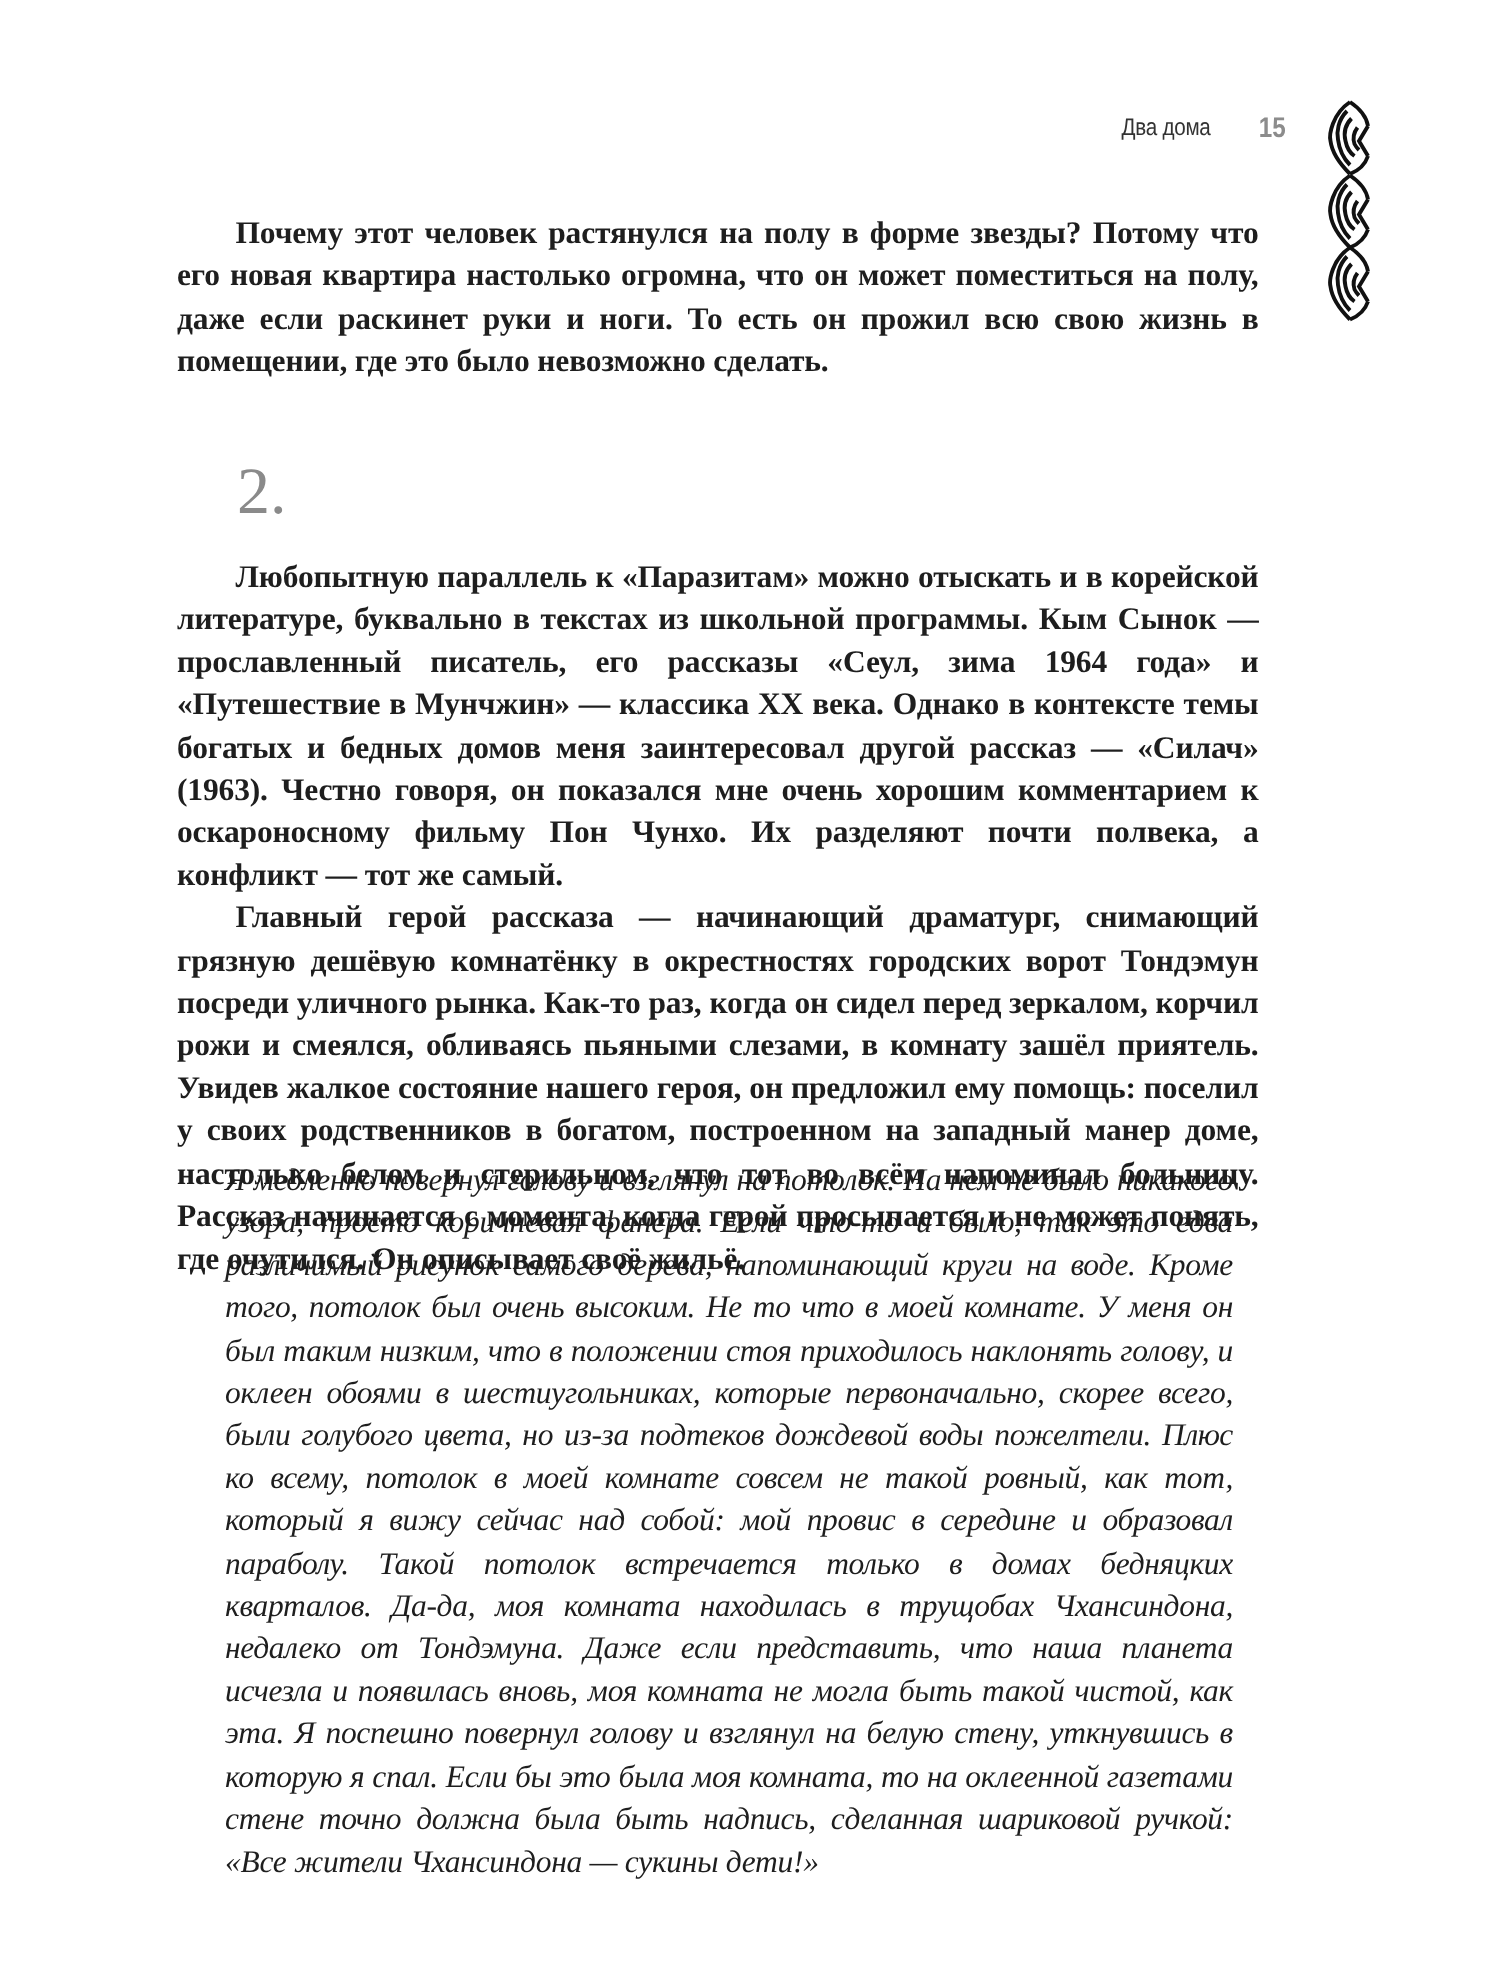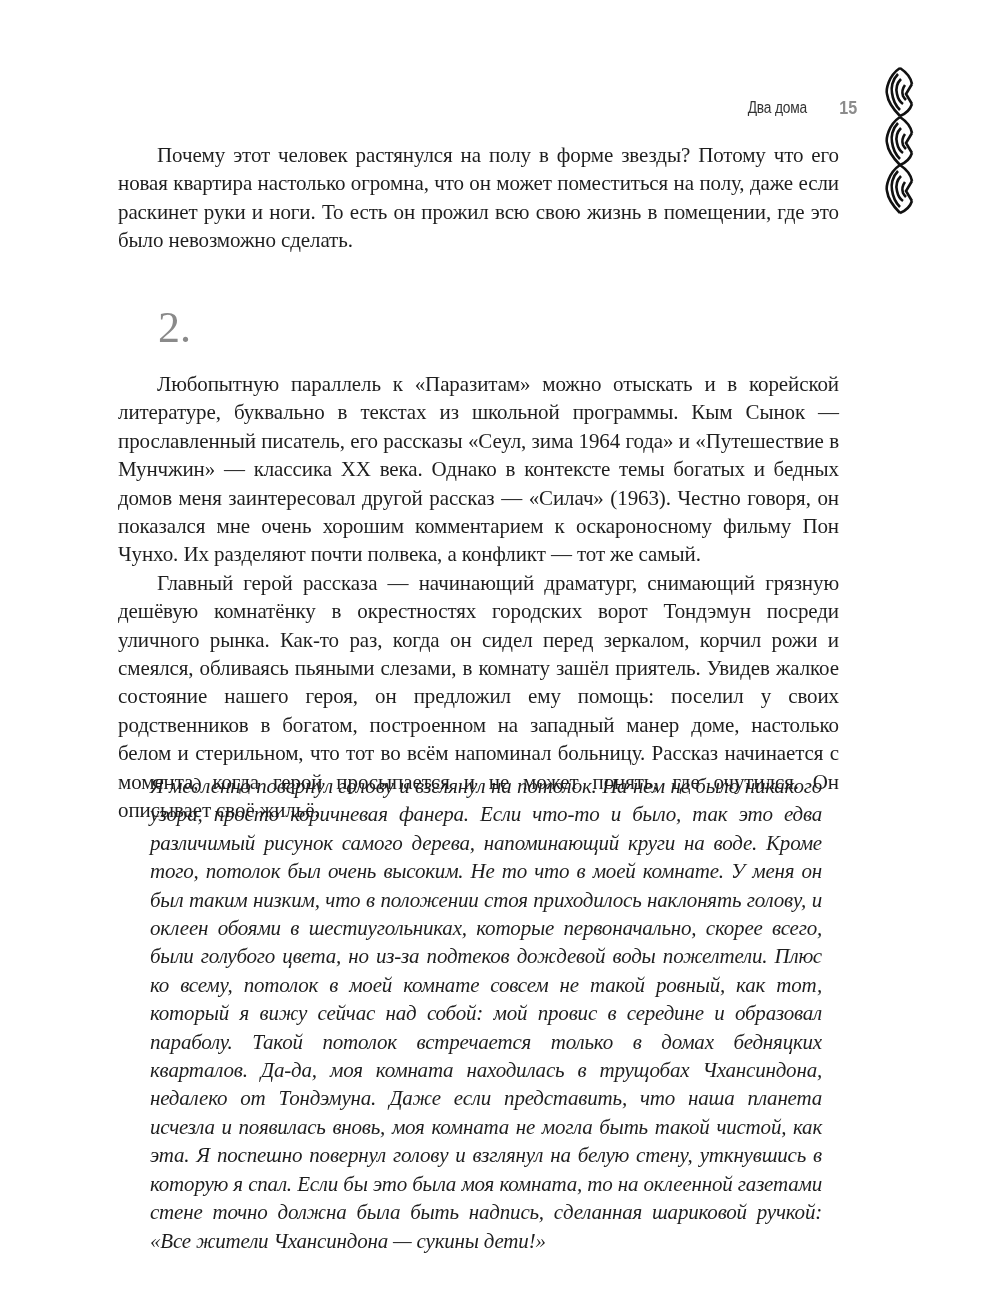--- a/index.html
+++ b/index.html
@@ -1,22 +1,22 @@
 <!DOCTYPE html>
 <html><head>
   <meta charset="utf-8">
   <style>
     html, body { margin: 0; padding: 0; background: #ffffff; }
     body { width: 1000px; height: 1312px; position: relative; overflow: hidden; font-family: "Liberation Serif", serif; color: #1e1e1e; }
-    .running-head { position: absolute; top: 98px; left: 700px; width: 160px; height: 24px; }
+    .running-head { position: absolute; top: 76px; left: 700px; width: 160px; height: 24px; }
     .section-name { position: absolute; right: 53px; top: 1px; font-family: "Liberation Sans", sans-serif; font-size: 16px; color: #333; transform: scaleX(0.86); transform-origin: right center; letter-spacing: -0.2px; }
     .page-number { position: absolute; right: 3px; top: -1px; font-family: "Liberation Sans", sans-serif; font-weight: bold; font-size: 19px; color: #8c8c8c; transform: scaleX(0.85); transform-origin: right center; }
     .ornament { position: absolute; left: 884px; top: 66px; width: 30px; height: 150px; }
     .body-text { position: absolute; left: 118px; width: 721px; font-size: 21px; line-height: 28.4px; text-align: justify; letter-spacing: -0.1px; }
-    .body-text p { margin: 0; text-indent: 39px; }
+    .body-text p { margin: 0; text-indent: 39px; font-weight: bold; }
     #p-intro { top: 141px; }
     .section-number { position: absolute; left: 158px; top: 302px; font-size: 44px; color: #8a8a8a; font-family: "Liberation Serif", serif; }
     #p-section2 { top: 370px; }
     .quote { position: absolute; left: 150px; width: 672px; top: 772px; font-style: italic; font-size: 21px; line-height: 28.4px; text-align: justify; letter-spacing: -0.2px; }
     .quote p { margin: 0; text-align-last: left; }
   </style>
 </head>
 <body>
 
 <div class="running-head">

